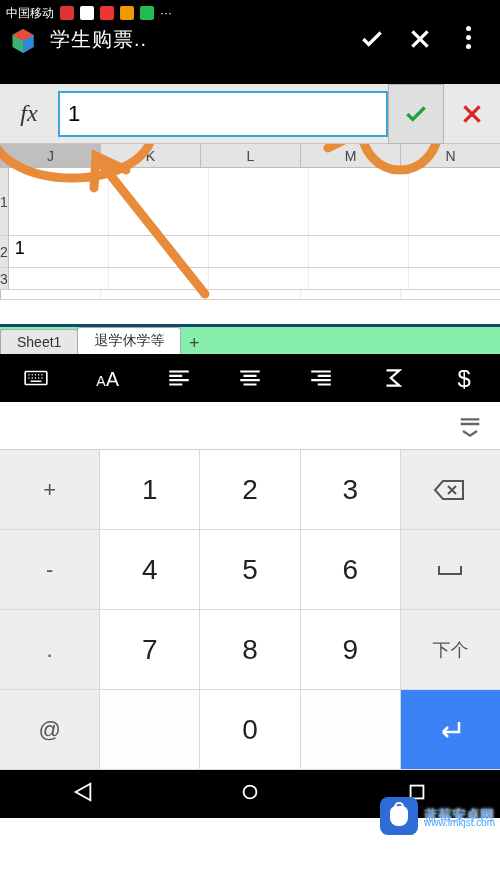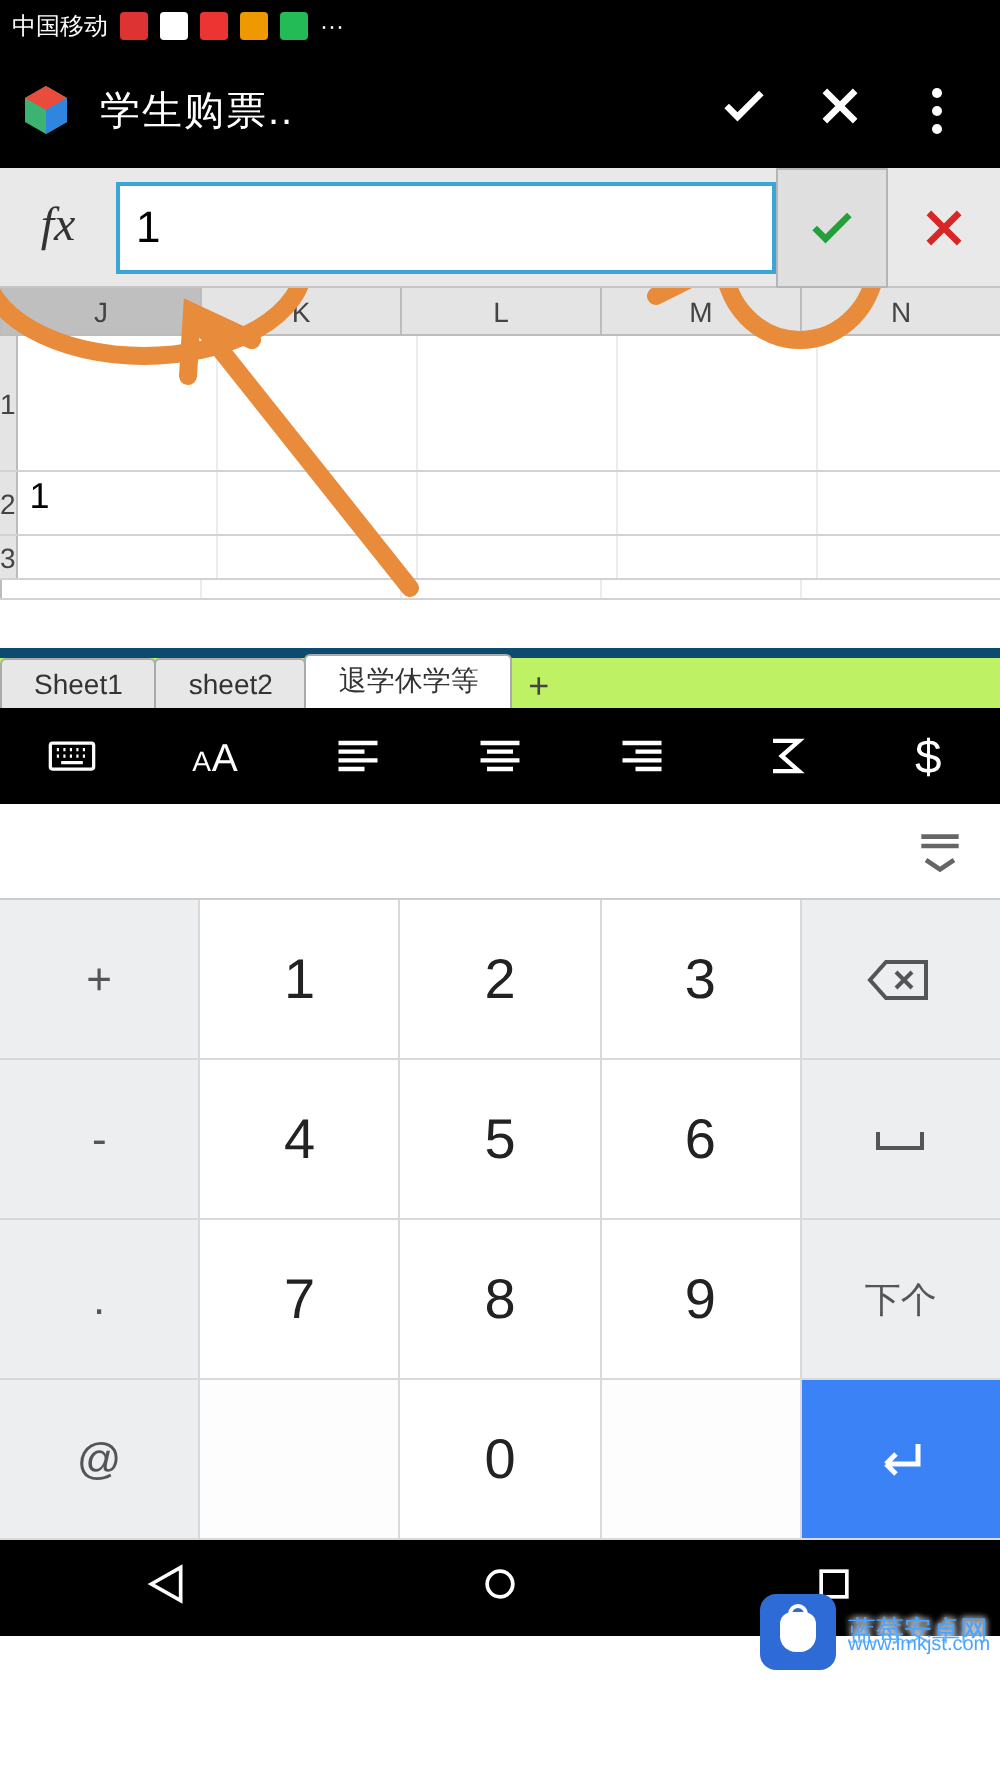--- a/index.html
+++ b/index.html
@@ -4,21 +4,21 @@
 <style>
 *{margin:0;padding:0;box-sizing:border-box;font-family:Arial,"Microsoft YaHei",sans-serif}
 html,body{width:500px;height:889px;overflow:hidden;background:#fff}
 .status-bar{height:26px;background:#000;color:#fff;display:flex;align-items:center;padding:0 6px;font-size:12px}
 .status-bar .left{display:flex;align-items:center;gap:6px}
 .status-bar .appicon{width:14px;height:14px;border-radius:2px}
 .status-bar .right{margin-left:auto;display:flex;align-items:center;gap:4px;font-size:12px}
 .status-bar .batt{display:inline-block;width:24px;height:12px;border:1px solid #fff;border-radius:1px;position:relative}
 .status-bar .batt::after{content:"";position:absolute;right:-3px;top:3px;width:2px;height:5px;background:#fff}
 .status-bar .batt i{display:block;height:100%;width:85%;background:#fff}
-.app-bar{height:58px;background:#000;display:flex;align-items:center;color:#fff;padding:0 8px;position:relative}
+.app-bar{height:58px;background:#000;display:flex;align-items:flex-start;color:#fff;padding:0 8px;position:relative}
 .app-bar .logo{width:30px;height:30px;margin-right:12px;position:relative}
 .app-bar .logo svg{width:100%;height:100%}
 .app-bar .title{font-size:20px;letter-spacing:1px}
 .app-bar .spacer{flex:1}
 .app-bar .abtn{width:48px;text-align:center}
 .app-bar .abtn svg{width:26px;height:26px}
 .app-bar .menu-dots{display:flex;flex-direction:column;gap:4px;align-items:center;justify-content:center;width:48px}
 .app-bar .menu-dots span{width:5px;height:5px;background:#fff;border-radius:50%}
 .formula-row{height:60px;display:flex;align-items:center;background:#e9e9e9;border-bottom:1px solid #c6c6c6}
 .formula-row .fx{width:58px;text-align:center;font-style:italic;font-family:"Times New Roman",serif;font-size:24px;color:#333}
@@ -35,21 +35,21 @@
 .rows{}
 .row{display:flex;border-bottom:1px solid #d2d2d2}
 .rh{width:32px;background:#e4e4e4;border-right:1px solid #bcbcbc;text-align:center;font-size:14px;color:#444}
 .cell{flex:1;min-width:100px;border-right:1px solid #ececec;font-size:18px;padding:2px 6px;color:#000}
 .row.r1{height:68px}
 .row.r2{height:32px}
 .row.r3{height:22px}
 .row.r4{height:10px}
 .row.r1 .rh,.row.r2 .rh,.row.r3 .rh{display:flex;align-items:center;justify-content:center}
 .row.r2 .cell:first-of-type{border:2px solid #2a7fb8}
-.sheet-tabs{height:30px;display:flex;align-items:flex-end;background:#bef264;border-top:5px solid #0c4a6e}
+.sheet-tabs{height:30px;display:flex;align-items:flex-end;background:#86efac;border-top:3px solid #0c4a6e}
 .tab{padding:4px 16px;background:#e7e7e7;border:1px solid #aaa;border-bottom:none;font-size:14px;color:#333;margin-right:-1px;border-radius:3px 3px 0 0}
 .tab.active{background:#fff;font-weight:normal}
 .add-tab{width:28px;text-align:center;font-size:18px;color:#444}
 .toolbar{height:48px;background:#000;display:flex;align-items:center;justify-content:space-around;color:#fff}
 .toolbar .tb{width:50px;display:flex;justify-content:center}
 .toolbar svg{width:26px;height:26px;color:#fff}
 .kb-top{height:48px;background:#fff;border-bottom:1px solid #ccc;display:flex;align-items:center;justify-content:flex-end;padding-right:16px}
 .kb-top svg{width:28px;height:28px;color:#666}
 .keyboard{background:#eceef0}
 .krow{display:flex}
@@ -171,21 +171,20 @@
   <svg class="annot" width="500" height="244">
     <ellipse cx="72" cy="-12" rx="80" ry="46" fill="none" stroke="#e88b3a" stroke-width="9"></ellipse>
     <ellipse cx="400" cy="-14" rx="38" ry="40" fill="none" stroke="#e88b3a" stroke-width="9"></ellipse>
     <path d="M200 -10 L350 -10 M328 -24 L356 -10 L328 4" fill="none" stroke="#e88b3a" stroke-width="9" stroke-linecap="round"></path>
     <path d="M205 150 L100 18 M94 44 L96 12 L126 26" fill="none" stroke="#e88b3a" stroke-width="9" stroke-linecap="round"></path>
   </svg>
 </div>
 
 <div class="sheet-tabs">
   <div class="tab">Sheet1</div>
-  <div class="tab">sheet2</div>
   <div class="tab active">退学休学等</div>
   <div class="add-tab">+</div>
 </div>
 
 <div class="toolbar">
   <div class="tb">
       <svg viewBox="0 0 24 24" fill="none" stroke="#fff" stroke-width="1.5">
         <rect x="2" y="6" width="20" height="12" rx="1"></rect>
         <path d="M5 9h1M8 9h1M11 9h1M14 9h1M17 9h1M5 12h1M8 12h1M11 12h1M14 12h1M17 12h1M7 15h10"></path>
       </svg>

